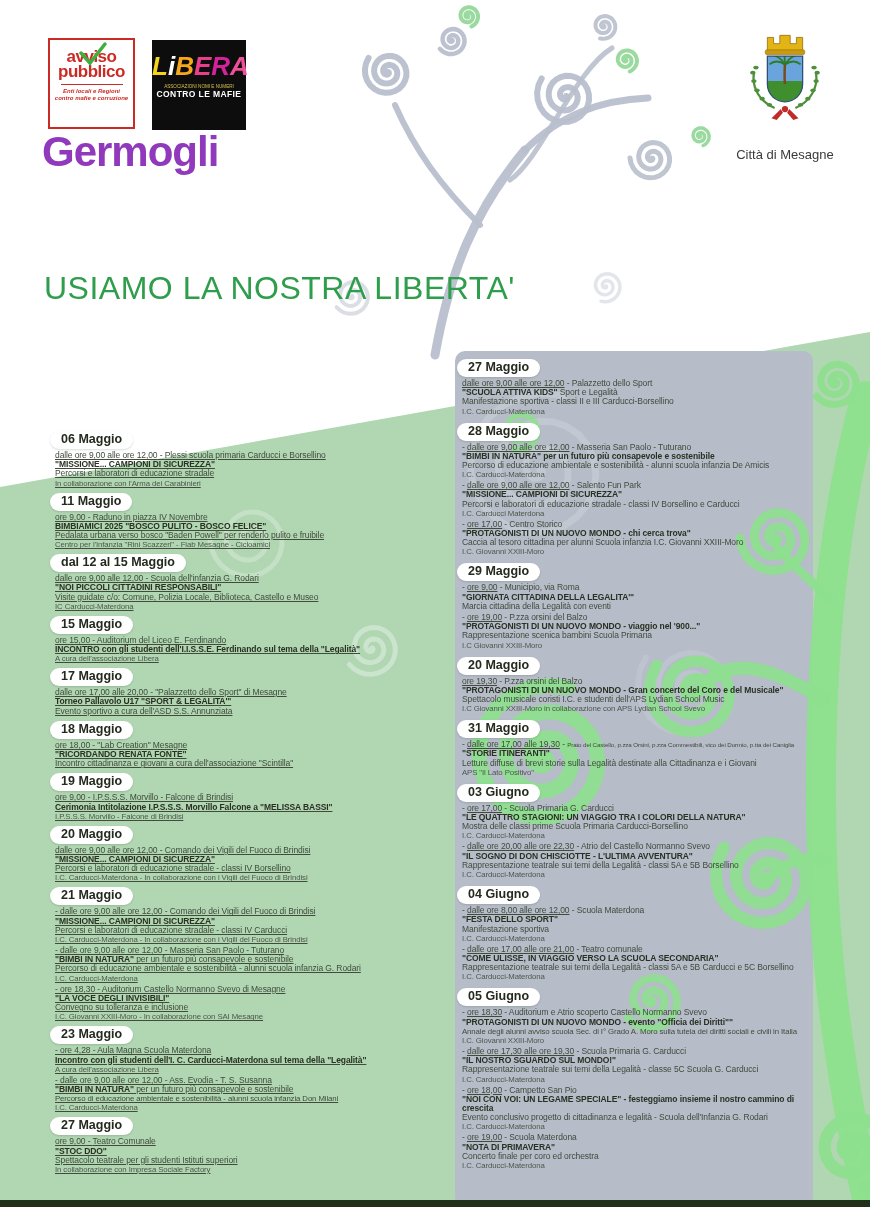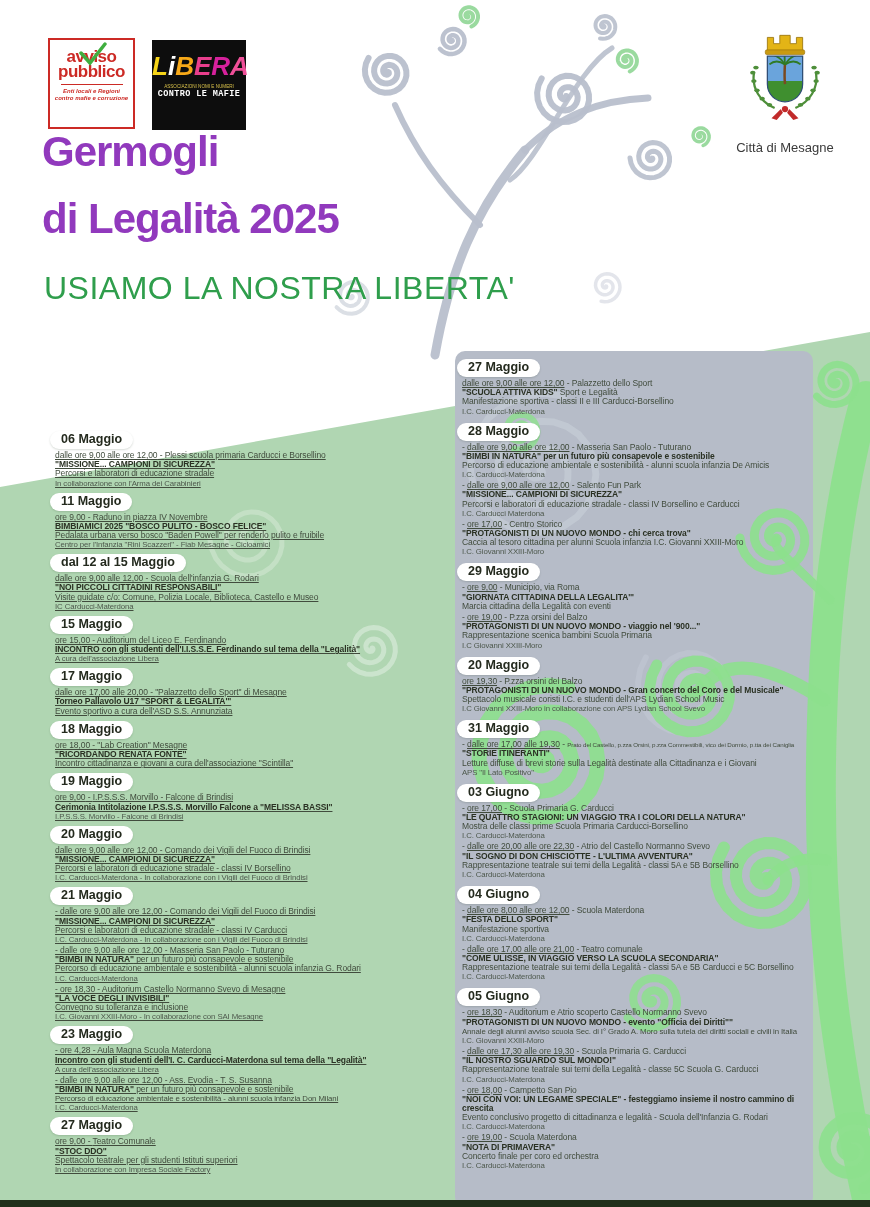--- a/index.html
+++ b/index.html
@@ -14,23 +14,23 @@
   .logo-avviso{position:absolute;left:48px;top:38px;width:87px;height:91px;background:#fff;
     border:2px solid #cc2a25;box-sizing:border-box;text-align:center;padding-top:9px;}
   .av-word{color:#cc2a25;font-weight:bold;font-size:17px;line-height:15px;letter-spacing:-.5px;}
   .av-check{position:absolute;left:28px;top:2px;}
   .av-rule{width:62px;height:1px;background:#cc2a25;margin:5px auto 3px;}
   .av-sub{color:#cc2a25;font-size:6px;line-height:7px;font-style:italic;font-weight:bold;}
   .logo-libera{position:absolute;left:152px;top:40px;width:94px;height:90px;background:#0d0d0d;
     box-sizing:border-box;text-align:center;padding-top:13px;}
   .libera-word{font-size:26px;font-weight:bold;font-style:italic;line-height:26px;letter-spacing:0;}
   .libera-sub1{font-size:4.6px;color:#d8c04a;margin-top:5px;line-height:5px;}
-  .libera-sub2{font-size:8.5px;font-weight:bold;color:#fff;letter-spacing:.4px;line-height:10px;font-family:Liberation Mono, monospace;}
+  .libera-sub2{font-size:8.5px;font-weight:bold;color:#fff;letter-spacing:.4px;line-height:10px;}
   .crest{position:absolute;left:733px;top:26px;width:104px;text-align:center;}
-  .crest-caption{font-size:13px;color:#3a3a3a;margin-top:0;}
+  .crest-caption{font-size:13px;color:#3a3a3a;margin-top:7px;}
 
   .title{position:absolute;left:42px;top:118px;color:var(--purple,#9139bd);
     font-size:42px;font-weight:bold;line-height:67px;letter-spacing:-1px;}
   .subtitle{position:absolute;left:44px;top:270px;color:var(--green,#2f9e4c);
     font-size:32px;letter-spacing:.5px;}
 
   
   .col{position:absolute;color:#414c3d;}
   .col-left{left:55px;top:428px;width:392px;text-decoration:underline;}
   .col-right{left:462px;top:354px;width:346px;}
@@ -147,21 +147,20 @@
         <path d="M58,79 C72,73 80,60 78,46" stroke="#4e8f3a" stroke-width="2.2" fill="none"></path>
         <path d="M44,80 l-9,9 l5,1.5 l6,-7 Z" fill="#c12a2a"></path>
         <path d="M52,80 l9,9 l-5,1.5 l-6,-7 Z" fill="#c12a2a"></path>
         <circle cx="48" cy="80" r="3" fill="#c12a2a"></circle>
       </svg>
       <div class="crest-caption">Città di Mesagne</div>
     </div>
 
     <h1 class="title" style="margin:0">
       <div>Germogli</div>
-      <div>di Legalità 2025</div>
     </h1>
     <div class="subtitle">USIAMO LA NOSTRA LIBERTA'</div>
 
     <main>
       <div class="col col-left" id="col-left">
           <section class="section">
             <div class="pill-row"><span class="date-pill">06 Maggio</span></div>
             <div class="event">
               <div class="line"><span class="time">dalle ore 9,00 alle ore 12,00</span> - <span class="loc">Plessi scuola primaria Carducci e Borsellino</span></div>
               <div class="line title-line">"MISSIONE... CAMPIONI DI SICUREZZA"</div>

